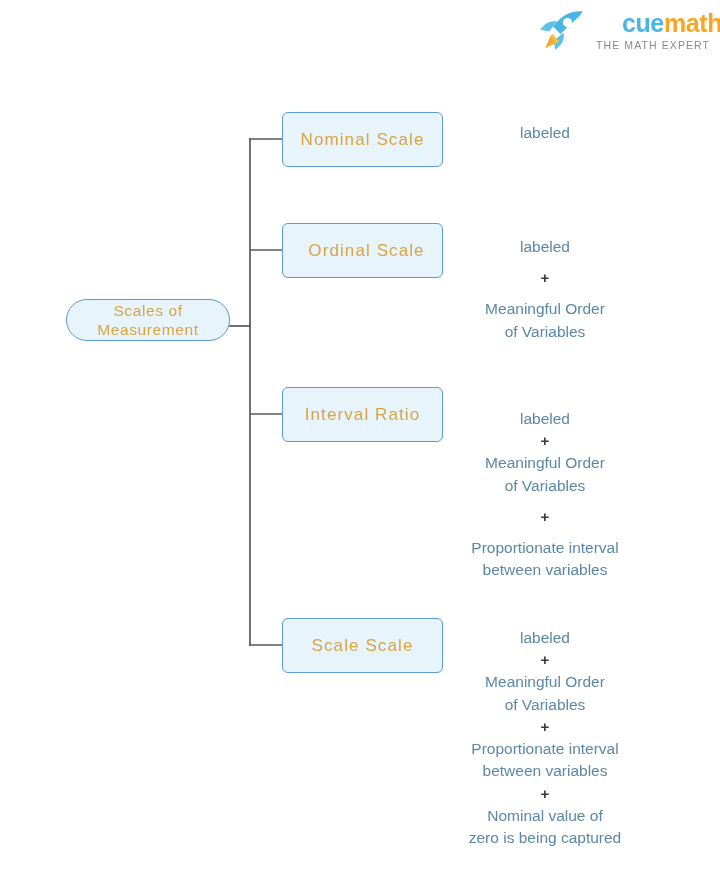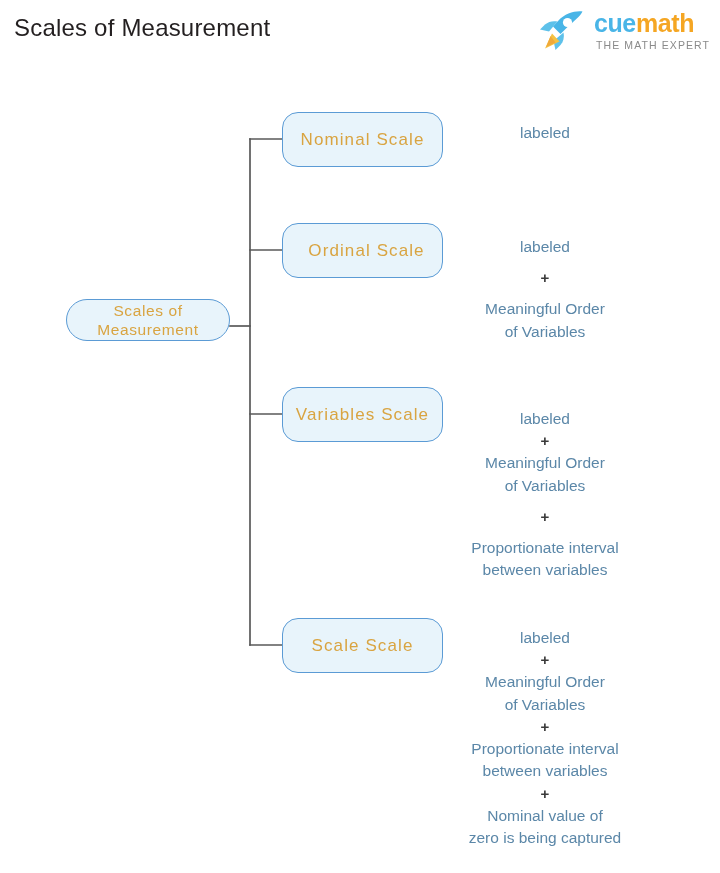--- a/index.html
+++ b/index.html
@@ -46,21 +46,21 @@
   }
   #brand-wordmark {
     position: absolute;
     left: 58px;
     top: 1px;
     font-size: 25px;
     font-weight: 700;
     letter-spacing: -0.4px;
     white-space: nowrap;
   }
-  .word-cue { color: #49b5e7; }
+  .word-cue { color: #49b5e7; margin-left: 28px; }
   .word-math { color: #f5a623; }
   #brand-tagline {
     position: absolute;
     left: 60px;
     top: 31px;
     font-size: 10.5px;
     letter-spacing: 1.1px;
     color: #8a8a8a;
     white-space: nowrap;
     text-align: right;
@@ -84,21 +84,21 @@
     color: #d9a441;
     display: flex;
     align-items: center;
     justify-content: center;
     text-align: center;
     font-size: 17px;
     letter-spacing: 1.1px;
     line-height: 1.25;
   }
   .node.leaf {
-    border-radius: 16px;
+    border-radius: 6px;
     left: 282px;
     width: 161px;
     height: 55px;
   }
   #node-root {
     left: 66px;
     top: 299px;
     width: 164px;
     height: 42px;
     border-radius: 28px;
@@ -133,21 +133,20 @@
   #desc-nominal  { top: 122px; }
   #desc-ordinal  { top: 236px; }
   #desc-interval { top: 408px; }
   #desc-ratio    { top: 627px; }
 </style>
 </head>
 <body>
 
 <div id="canvas">
 
-  <div id="page-title">Scales of Measurement</div>
 
   <div id="brand-logo">
     <svg id="rocket-icon" viewBox="0 0 50 42" xmlns="http://www.w3.org/2000/svg">
       <path d="M46.5 1.5C39 0.5 29 3.5 22.5 10.5L17 16.5L24.5 24L30 18.5C37 12 45 5.5 46.5 1.5Z" fill="#49b5e7"></path>
       <path d="M21.5 11.5C17 10.5 12.5 11.5 9 14.5L4 19.5L13 21.5L21.5 11.5Z" fill="#5ec1ea"></path>
       <path d="M27.5 22.5C28.5 27 27.5 31.5 24.5 35L19.5 40L17.5 31L27.5 22.5Z" fill="#5ec1ea"></path>
       <circle cx="31.5" cy="12.5" r="4.6" fill="#ffffff"></circle>
       <path d="M16 23.5L9 38.5L23.5 31.5L16 23.5Z" fill="#f5c242"></path>
       <path d="M14.5 26L10 37L19.5 32.5L14.5 26Z" fill="#f0a93a"></path>
     </svg>
@@ -173,21 +172,21 @@
 
   <div class="node" id="node-root">
     <span>
       <span>Scales of</span><br>
       <span>Measurement</span>
     </span>
   </div>
 
   <div class="node leaf" id="node-nominal">Nominal  Scale</div>
   <div class="node leaf" id="node-ordinal">Ordinal  Scale</div>
-  <div class="node leaf" id="node-interval">Variables  Scale</div>
+  <div class="node leaf" id="node-interval">Interval  Ratio</div>
   <div class="node leaf" id="node-ratio">Scale  Scale</div>
 
   <div class="desc" id="desc-nominal">
     <span class="line">labeled</span>
   </div>
 
   <div class="desc" id="desc-ordinal">
     <span class="line">labeled</span>
     <span class="gap"></span>
     <span class="plus">+</span>

